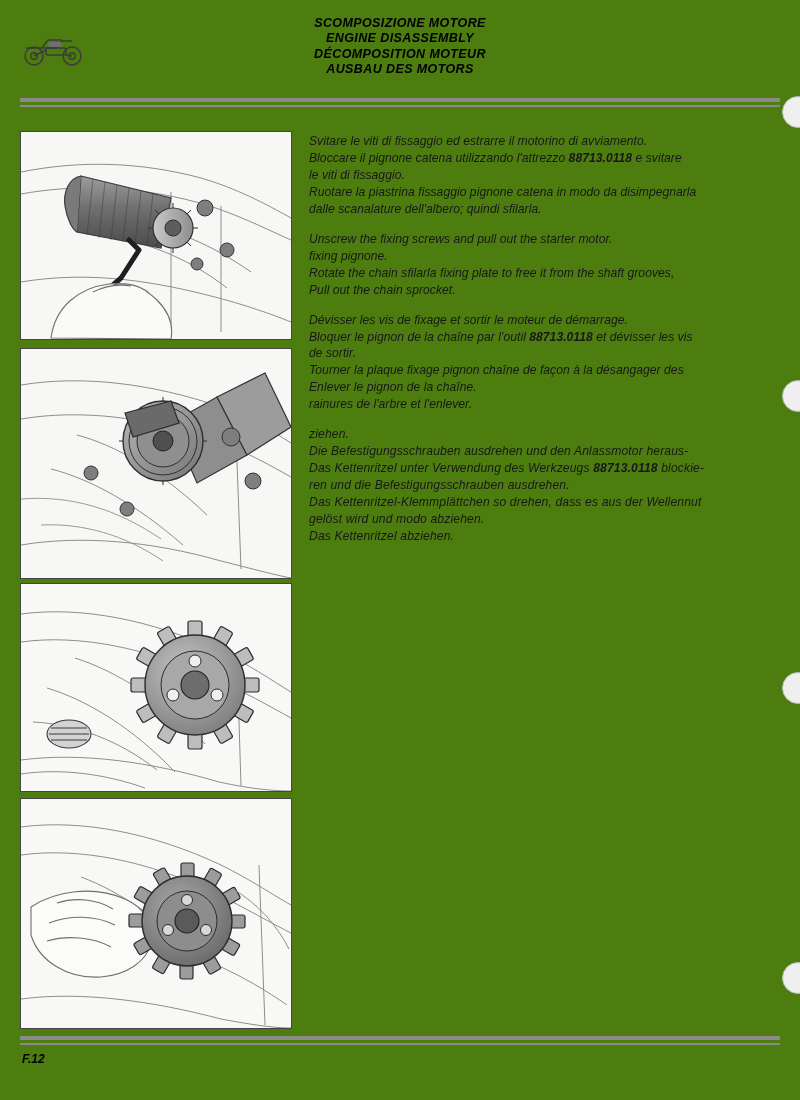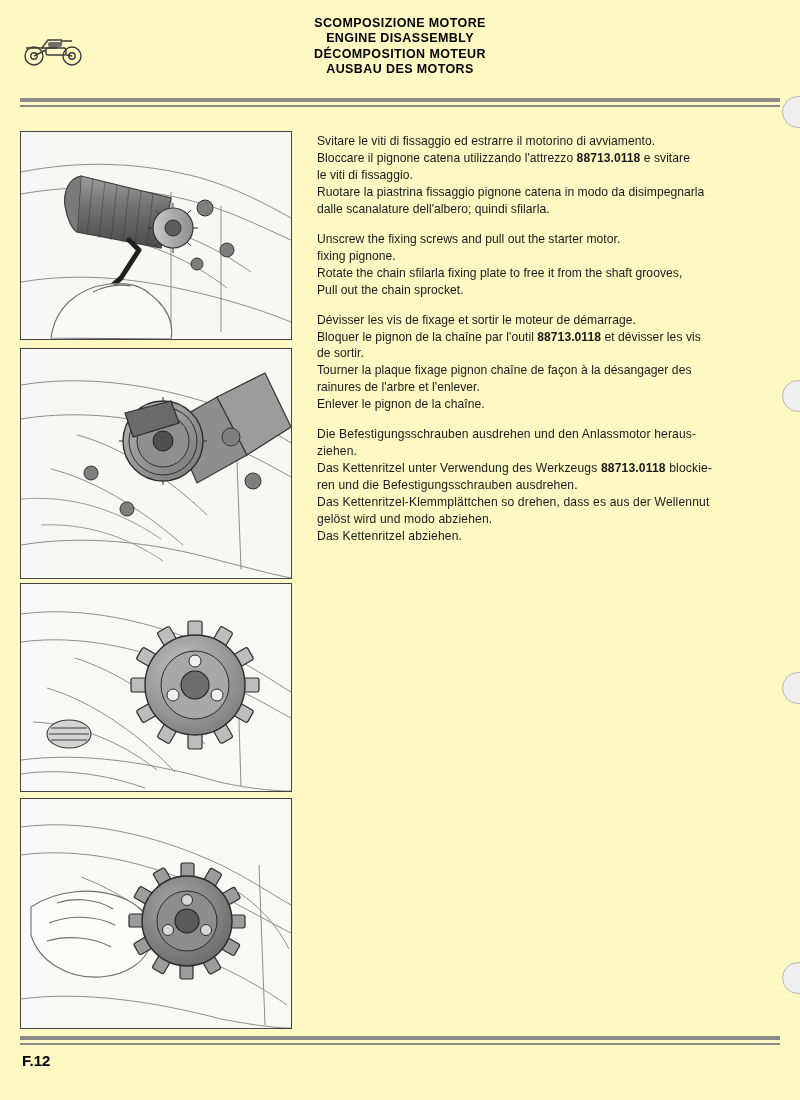--- a/index.html
+++ b/index.html
@@ -12,21 +12,22 @@
     height: 1100px;
     position: relative;
     font-family: "Liberation Sans", sans-serif;
     color: #1a1a1a;
     overflow: hidden;
   }
 
   .page {
     position: absolute;
     inset: 0;
-    background: #fef9c3;
+    background: #4d7c0f;
+    font-style: italic;
   }
 
   
   .header-titles {
     position: absolute;
     top: 16px;
     left: 0;
     width: 800px;
     text-align: center;
     line-height: 1.22;
@@ -74,21 +75,21 @@
   .hole.h1 { top: 96px; }
   .hole.h2 { top: 380px; }
   .hole.h3 { top: 672px; }
   .hole.h4 { top: 962px; }
 
   
   .page-number {
     position: absolute;
     left: 22px;
     top: 1052px;
-    font-size: 15px;
+    font-size: 12px;
     font-weight: bold;
     color: #000;
   }
 
   
   .figure {
     position: absolute;
     left: 20px;
     width: 270px;
     border: 1px solid #444;
@@ -104,21 +105,21 @@
 
   
   .textcol {
     position: absolute;
     left: 305px;
     top: 134px;
     width: 418px;
   }
   .block { margin-bottom: 14px; }
   .block p {
-    margin: 0 0 1px 12px;
+    margin: 0 0 1px 4px;
     font-size: 12.1px;
     line-height: 1.32;
     color: #181818;
     letter-spacing: 0.05px;
   }
   .block.de p { letter-spacing: 0.15px; }
   .tool { font-weight: bold; }
 </style>
 </head>
 <body>
@@ -407,26 +408,26 @@
         <p>Unscrew the fixing screws and pull out the starter motor.</p>
         <p>fixing pignone.</p>
         <p>Rotate the chain sfilarla fixing plate to free it from the shaft grooves,</p>
         <p>Pull out the chain sprocket.</p>
       </div>
     <div class="block fr">
         <p>Dévisser les vis de fixage et sortir le moteur de démarrage.</p>
         <p>Bloquer le pignon de la chaîne par l'outil <span class="tool">88713.0118</span> et dévisser les vis</p>
         <p>de sortir.</p>
         <p>Tourner la plaque fixage pignon chaîne de façon à la désangager des</p>
+        <p>Enlever le pignon de la chaîne.</p>
         <p>rainures de l'arbre et l'enlever.</p>
-        <p>Enlever le pignon de la chaîne.</p>
       </div>
     <div class="block de">
+        <p>ziehen.</p>
         <p>Die Befestigungsschrauben ausdrehen und den Anlassmotor heraus-</p>
-        <p>ziehen.</p>
         <p>Das Kettenritzel unter Verwendung des Werkzeugs <span class="tool">88713.0118</span> blockie-</p>
         <p>ren und die Befestigungsschrauben ausdrehen.</p>
         <p>Das Kettenritzel-Klemmplättchen so drehen, dass es aus der Wellennut</p>
         <p>gelöst wird und modo abziehen.</p>
         <p>Das Kettenritzel abziehen.</p>
       </div>
   </div>
 
   <div class="page-number">F.12</div>
 

